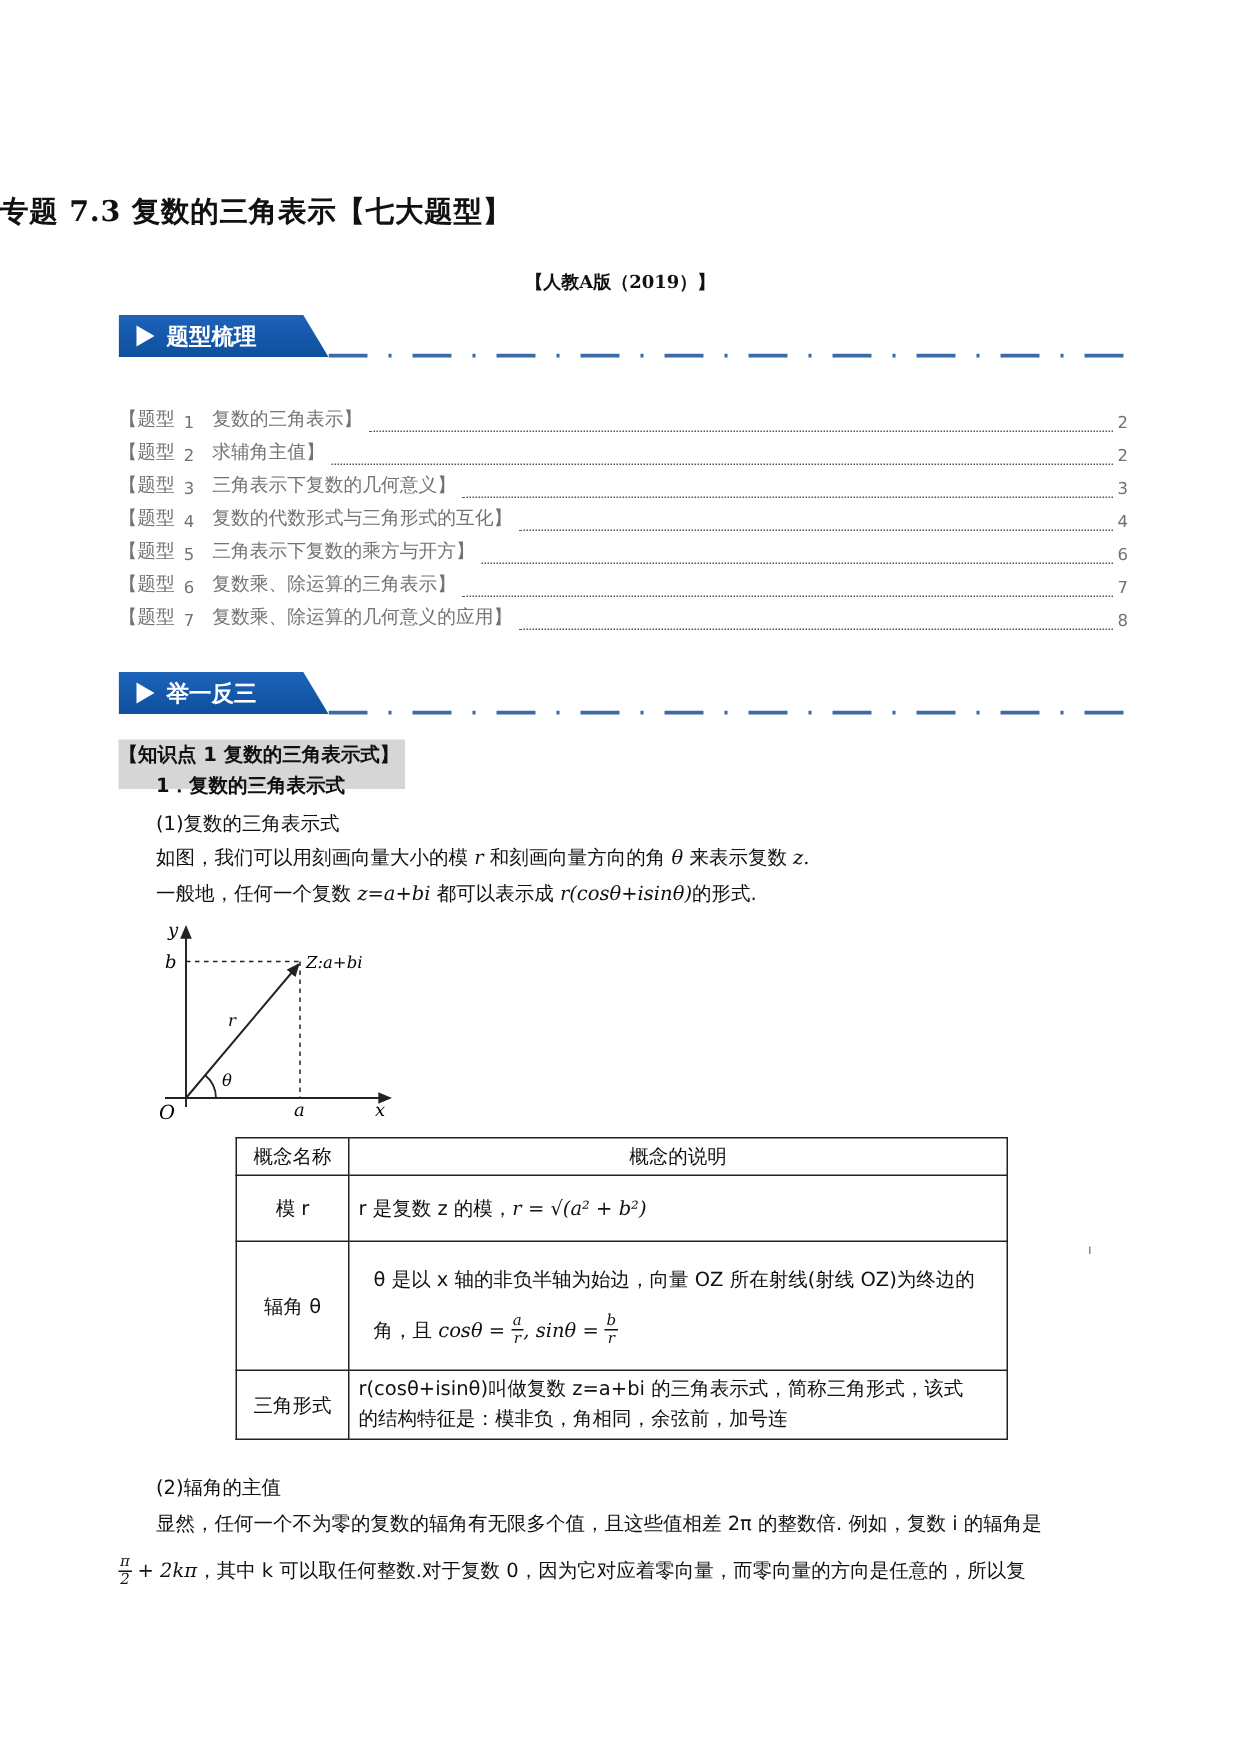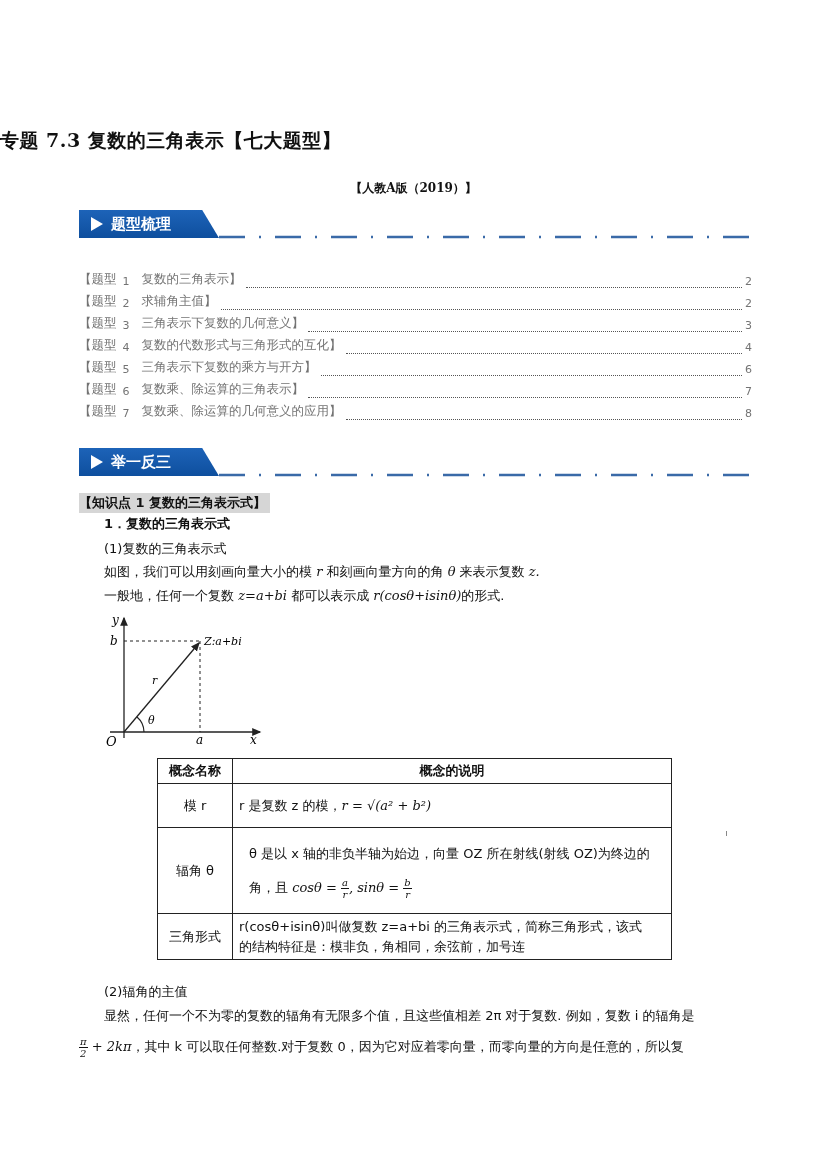--- a/index.html
+++ b/index.html
@@ -15,27 +15,27 @@
             font-size:15px; display:flex; align-items:center; box-shadow:0 2px 2px rgba(0,0,0,0.15); }
   .banner .tri { width:0; height:0; border-top:7px solid transparent; border-bottom:7px solid transparent;
                  border-left:12px solid #fff; margin-left:12px; margin-right:8px; }
   .dashline { left:219px; width:533px; height:4px; }
   .toc-row { left:79px; width:673px; height:20px; display:flex; align-items:flex-end; font-size:12.5px;
              font-family:"DejaVu Sans", sans-serif; color:#737373; }
   .toc-row .lbl { white-space:nowrap; }
   .toc-row .num-t { margin-left:6px; margin-right:12px; font-size:11px; }
   .toc-row .dots { flex:1; border-bottom:1px dotted #555; margin:0 2px 0 4px; height:10px; }
   .toc-row .pg { font-size:11px; width:8px; text-align:right; }
-  .kp-head { left:79px; top:493px; background:#d6d6d6; padding:1px 4px 1px 0; font-weight:bold; font-size:13px; }
+  .kp-head { left:79px; top:493px; background:#d6d6d6; padding:1px 4px 14px 0; font-weight:bold; font-size:13px; }
   .sec1 { left:104px; top:515px; font-weight:bold; font-size:13px; }
   .para { font-size:13px; color:#111; white-space:nowrap; }
   .i { font-family:"DejaVu Serif", serif; font-style:italic; }
   table.concept { position:absolute; left:157px; top:758px; width:515px; border-collapse:collapse; font-size:13px; }
   table.concept td, table.concept th { border:1px solid #222; padding:2px 6px; }
-  table.concept th { font-weight:bold; height:20px; }
+  table.concept th { font-weight:normal; height:20px; }
   table.concept td.name { width:62px; text-align:center; }
   .frac { display:inline-block; vertical-align:middle; text-align:center; font-size:10px; line-height:11px; font-family:"DejaVu Serif", serif; font-style:italic; }
   .frac span { display:block; }
   .frac .top { border-bottom:1px solid #111; padding:0 1px; }
   .mark { left:726px; top:831px; width:1px; height:5px; background:#888; }
 </style>
 </head>
 <body>
 
 <div class="abs title">专题 7.3  复数的三角表示【七大题型】</div>
@@ -164,16 +164,16 @@
       <div>r(cosθ+isinθ)叫做复数 z=a+bi 的三角表示式，简称三角形式，该式</div>
       <div>的结构特征是：模非负，角相同，余弦前，加号连</div>
     </td>
   </tr>
 </tbody>
   </table>
 
 <div class="abs mark"></div>
 
 <div class="abs para" style="left:104px; top:983px;">(2)辐角的主值</div>
-<div class="abs para" style="left:104px; top:1007px;">显然，任何一个不为零的复数的辐角有无限多个值，且这些值相差 2π 对于复数. 例如，复数 i 的辐角是</div>
+<div class="abs para" style="left:104px; top:1007px;">显然，任何一个不为零的复数的辐角有无限多个值，且这些值相差 2π 的整数倍. 例如，复数 i 的辐角是</div>
 <div class="abs para" style="left:79px; top:1036px;">
   <span class="frac"><span class="top">π</span><span>2</span></span><span class="i"> + 2kπ</span><span>，其中 k 可以取任何整数.对于复数 0，因为它对应着零向量，而零向量的方向是任意的，所以复</span>
 </div>
 
 </body></html>

